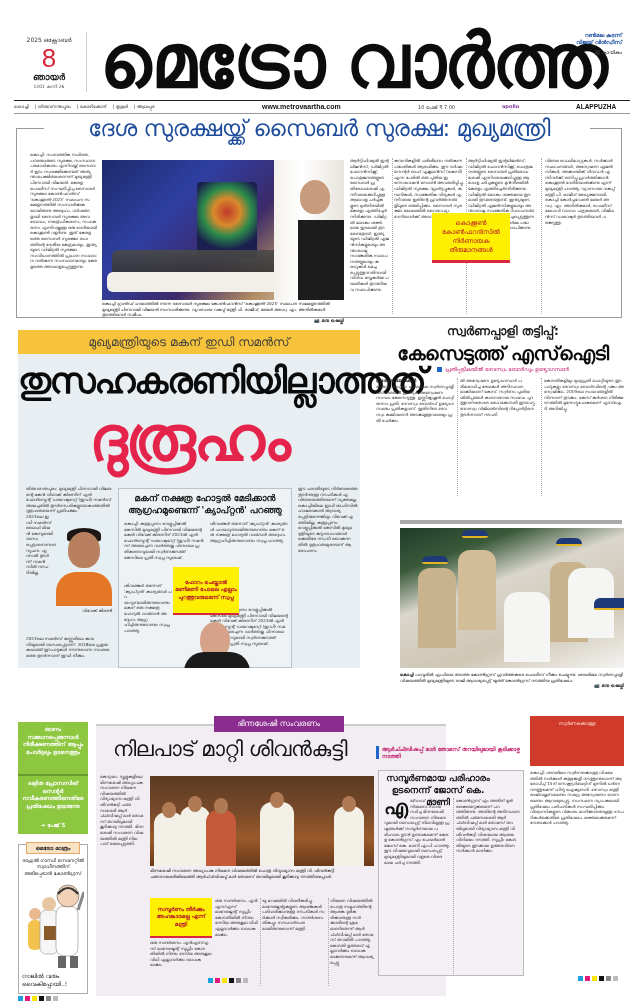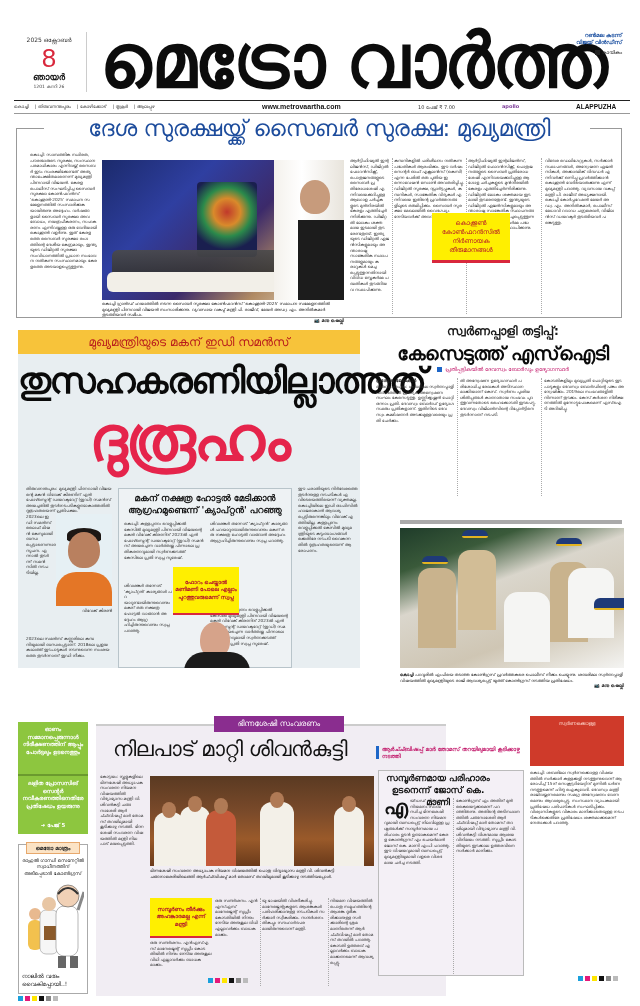--- a/index.html
+++ b/index.html
@@ -46,21 +46,21 @@
   .lead-caption { left: 102px; top: 301px; width: 242px; font-size: 4.2px; line-height: 5.5px; color: #222; }
   .credit { font-size: 4.6px; color: #222; text-align: right; font-weight: bold; }
   .lead-col3 { left: 468px; top: 158px; width: 68px; height: 156px; }
   .lead-col4 { left: 545px; top: 158px; width: 70px; height: 156px; }
   .lead-col2a { left: 350px; top: 158px; width: 40px; height: 156px; }
   .callout { left: 432px; top: 213px; width: 78px; height: 50px; background: #ffef00; border-bottom: 3px solid #d9283c; text-align: center; display: flex; align-items: center; justify-content: center; }
   .callout span { font-size: 6.6px; font-weight: normal; color: #b3122a; line-height: 9px; }
   .col-rule { width: 0; border-left: 1px dotted #aaa; }
 
   
-  .ed-kicker { left: 18px; top: 330px; width: 342px; height: 24px; background: #f7c33a; text-align: center; font-size: 12px; line-height: 24px; color: #b91c1c; }
+  .ed-kicker { left: 18px; top: 330px; width: 342px; height: 24px; background: #f7c33a; text-align: center; font-size: 12px; line-height: 24px; color: #404040; }
   .ed-panel { left: 18px; top: 354px; width: 342px; height: 314px; background: #e8eef1; }
   .ed-head1 { left: 18px; top: 359px; width: 342px; text-align: center; font-size: 36px; font-weight: bold; color: #0a0a0a; line-height: 44px; letter-spacing: -1.5px; }
   .ed-head2 { left: 18px; top: 398px; width: 342px; text-align: center; font-size: 62px; font-weight: bold; color: #e5244b; line-height: 82px; letter-spacing: -2px; }
   .ed-col1 { left: 26px; top: 486px; width: 86px; height: 28px; }
   .ed-col1b { left: 26px; top: 514px; width: 28px; height: 124px; }
   .ed-col1c { left: 26px; top: 636px; width: 86px; height: 38px; }
   .vivek { left: 56px; top: 514px; width: 56px; height: 92px; background: #e6f0f4; overflow: hidden; }
   .vivek .face { position:absolute; left:12px; top:18px; width:32px; height:36px; background:#b9805f; border-radius: 50% 50% 45% 45%; }
   .vivek .hair { position:absolute; left:11px; top:14px; width:34px; height:14px; background:#1d1714; border-radius: 50% 50% 20% 20%; }
   .vivek .shirt { position:absolute; left:0; top:58px; width:56px; height:34px; background:#e47626; border-radius: 20px 20px 0 0; }

